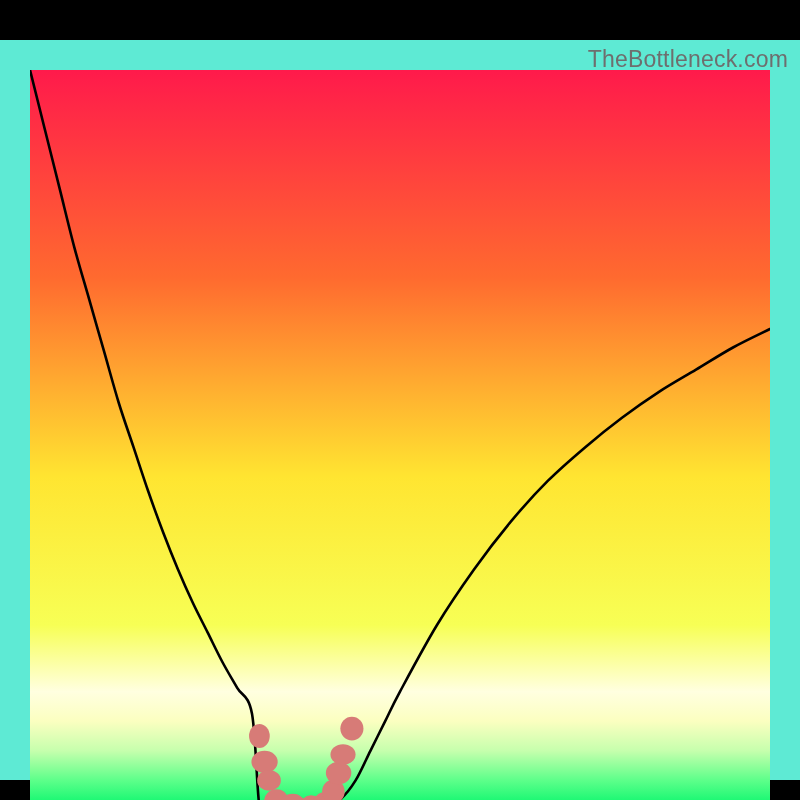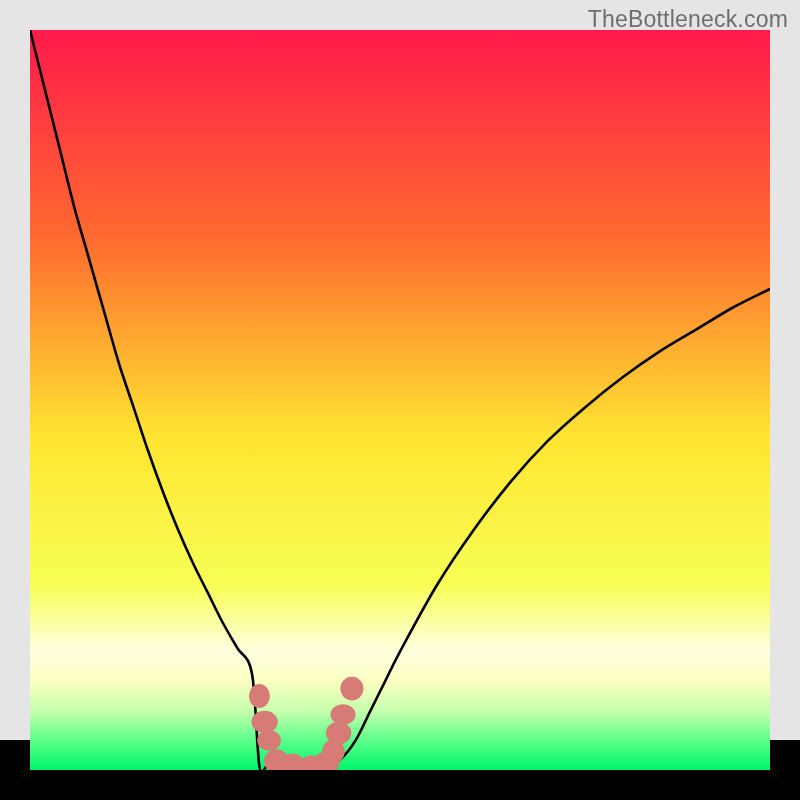--- a/index.html
+++ b/index.html
@@ -7,22 +7,23 @@
     padding: 0;
     width: 800px;
     height: 800px;
     background: #000;
     overflow: hidden;
     font-family: Arial, Helvetica, sans-serif;
   }
   .outer {
     width: 800px;
     height: 740px;
-    background: #e5e5e5;
+    background: #5eead4;
     position: relative;
+    margin-top: 40px;
   }
   .watermark {
     position: absolute;
     top: 6px;
     right: 12px;
     color: #6e6e6e;
     font-size: 23px;
     font-weight: 500;
     letter-spacing: 0.2px;
     z-index: 5;

